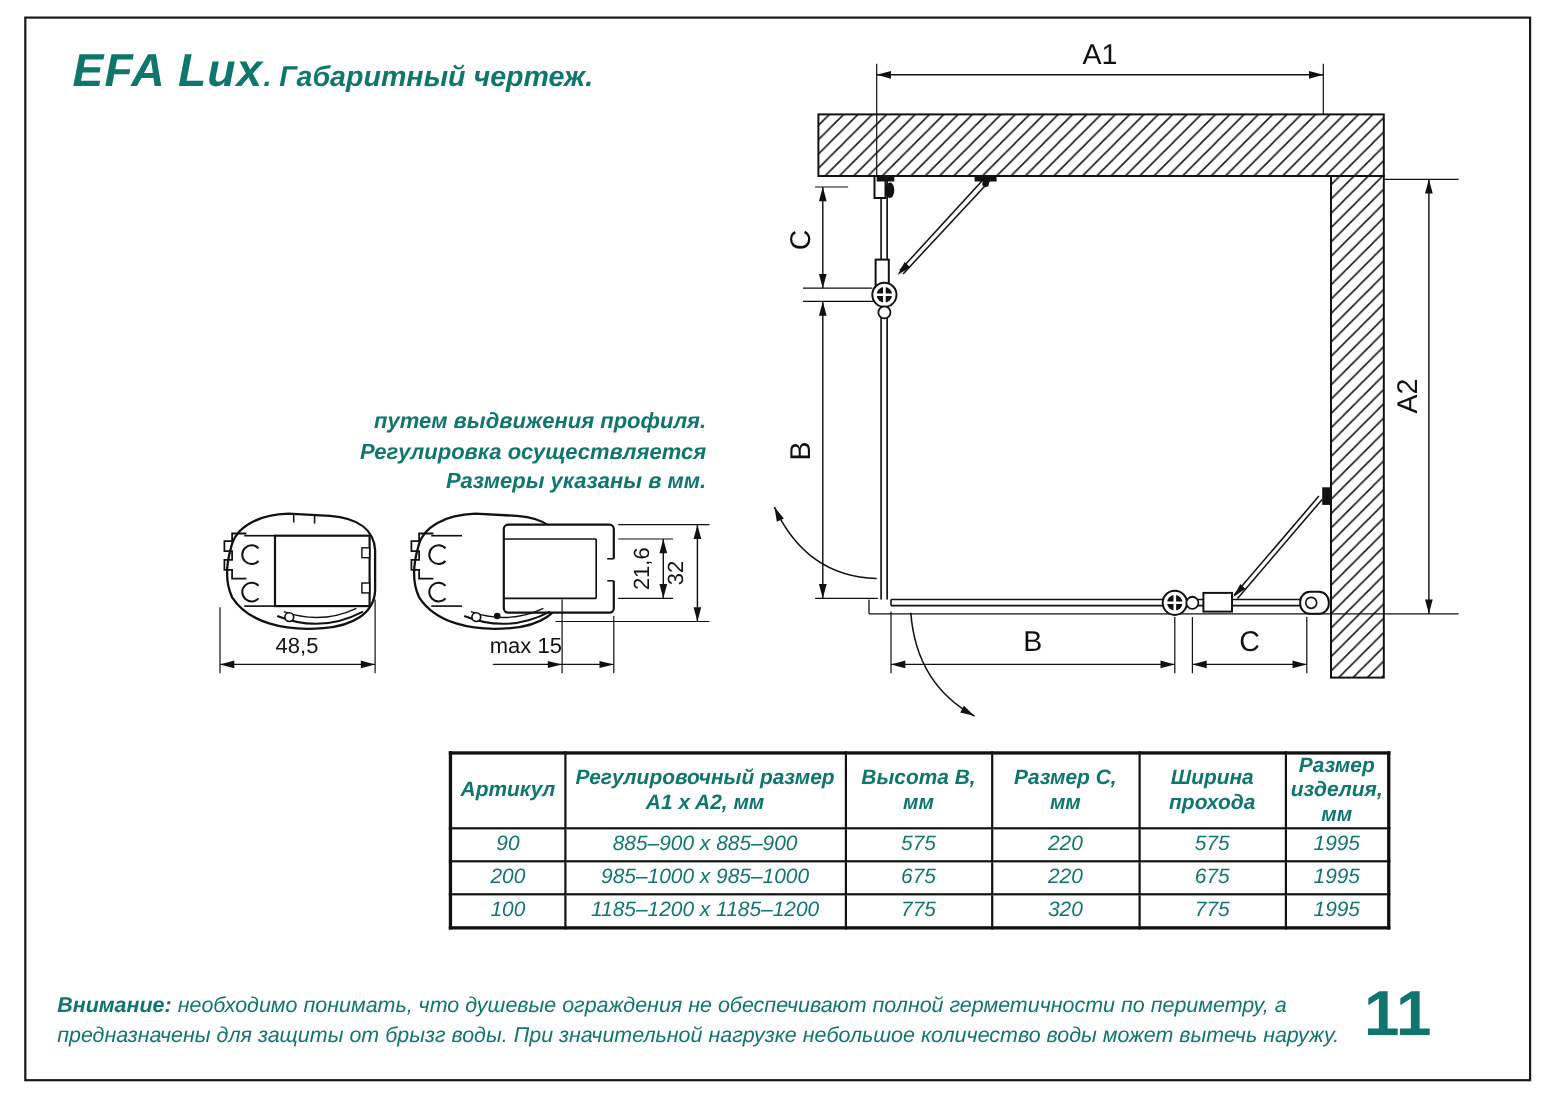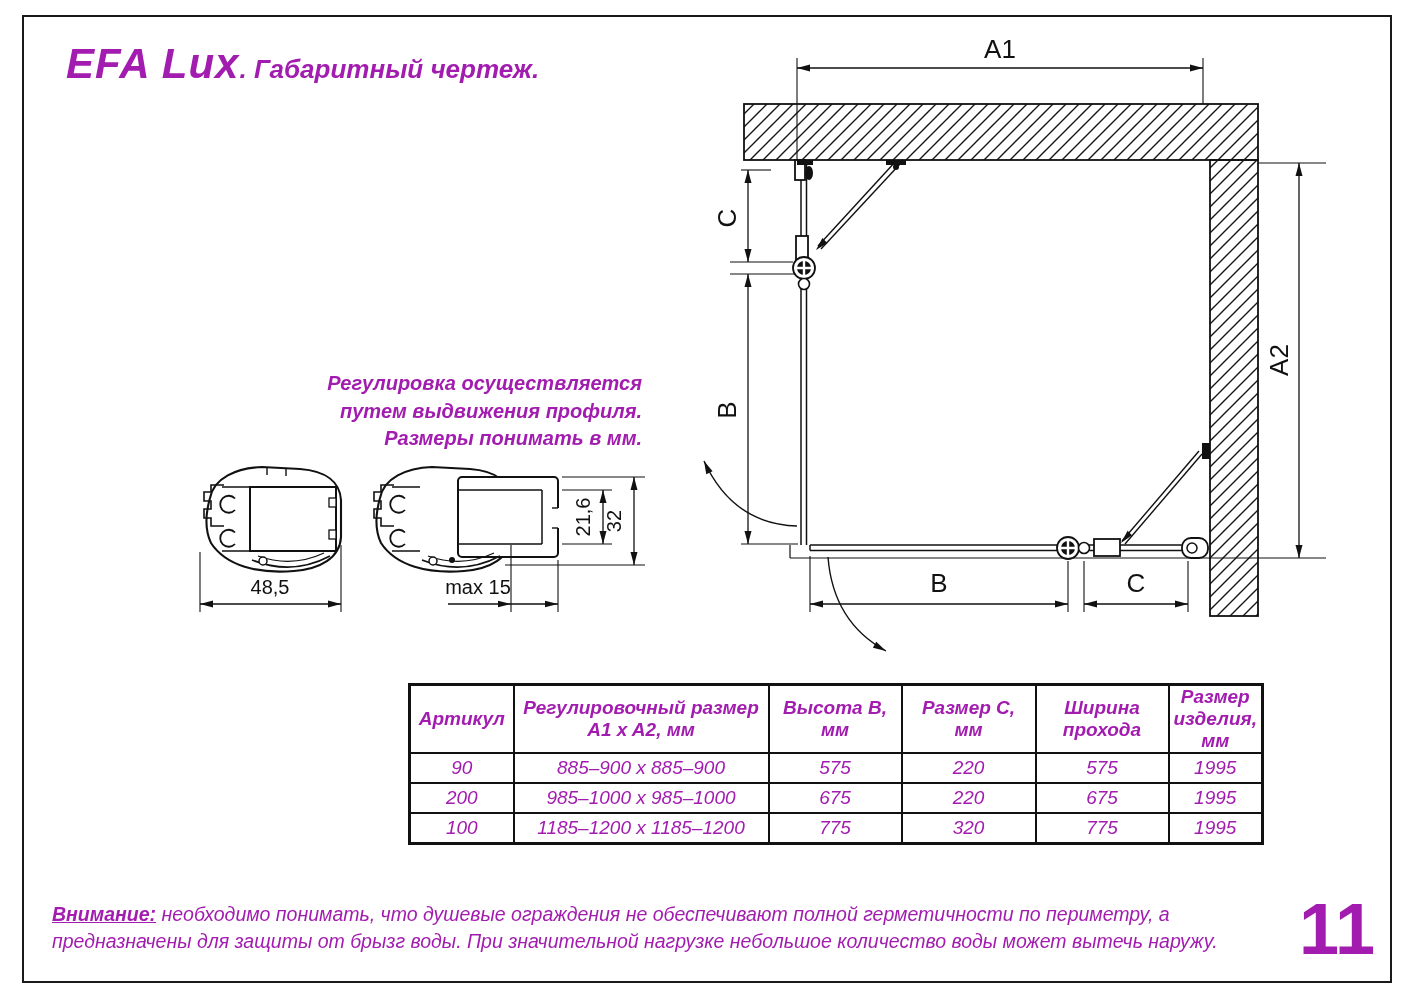--- a/index.html
+++ b/index.html
@@ -1,55 +1,55 @@
 <!DOCTYPE html>
 <html><head>
 <meta charset="utf-8">
 <style>
   html,body{margin:0;padding:0;background:#e8e8e8;}
   .page{position:relative;width:1414px;height:1000px;background:#fff;overflow:hidden;
-        font-family:"Liberation Sans",sans-serif;color:#a21caf;}
+        font-family:"Liberation Sans",sans-serif;color:#0f766e;}
   .frame{position:absolute;left:22px;top:15px;width:1366px;height:964px;border:2px solid #1a1a1a;}
   .title{position:absolute;left:66px;top:40px;white-space:nowrap;}
   .title .big{font-size:42px;font-weight:bold;font-style:italic;letter-spacing:1px;}
   .title .small{font-size:26px;font-weight:bold;font-style:italic;}
   .note{position:absolute;left:300px;top:370px;width:342px;text-align:right;
         font-style:italic;font-weight:bold;font-size:20px;line-height:1.38;}
   svg text{font-family:"Liberation Sans",sans-serif;fill:#111;}
   .dimlabel{font-size:26px;}
   .dimlabel-sm{font-size:20px;}
   table.spec{position:absolute;left:408px;top:683px;border-collapse:collapse;table-layout:fixed;
         font-style:italic;font-size:19px;}
   table.spec th,table.spec td{border:2px solid #111;text-align:center;vertical-align:middle;
         font-weight:normal;padding:0 4px;}
   table.spec{border:3px solid #111;}
   table.spec th{height:58px;line-height:1.15;font-weight:bold;}
   table.spec td{height:28px;}
   th.pad-wide{padding:0 34px;}
   th.pad-mid{padding:0 24px;border-radius:10px;}
   .warning{position:absolute;left:52px;top:901px;width:1175px;font-style:italic;
         font-size:19.5px;line-height:1.4;}
-  .warning .wlabel{font-weight:bold;text-decoration:underline;}
-  .pagenum{position:absolute;left:1292px;top:888px;width:90px;text-align:center;
-        font-size:72px;font-weight:bold;}
+  .warning .wlabel{font-weight:bold;}
+  .pagenum{position:absolute;left:1240px;top:888px;width:90px;text-align:left;
+        font-size:58px;font-weight:bold;}
 </style>
 </head>
 <body>
 
 <div class="page">
   <div class="frame"></div>
 
   <div class="title">
     <span class="big">EFA Lux</span><span class="small">. Габаритный чертеж.</span>
   </div>
 
   <div class="note">
+    <div>путем выдвижения профиля.</div>
     <div>Регулировка осуществляется</div>
-    <div>путем выдвижения профиля.</div>
-    <div>Размеры понимать в мм.</div>
+    <div>Размеры указаны в мм.</div>
   </div>
 
   <svg width="1414" height="1000" viewBox="0 0 1414 1000" style="position:absolute;left:0;top:0;">
     <defs>
       <pattern id="hatch" width="13" height="13" patternUnits="userSpaceOnUse">
         <path d="M-3.25,3.25 L3.25,-3.25 M-3.25,16.25 L16.25,-3.25 M9.75,16.25 L16.25,9.75" stroke="#161616" stroke-width="1.4" fill="none"></path>
       </pattern>
       <marker id="arrE" markerUnits="userSpaceOnUse" markerWidth="15" markerHeight="9" refX="14" refY="4.5" orient="auto">
         <path d="M14,4.5 L1,1 L1,8 Z" fill="#111"></path>
       </marker>

